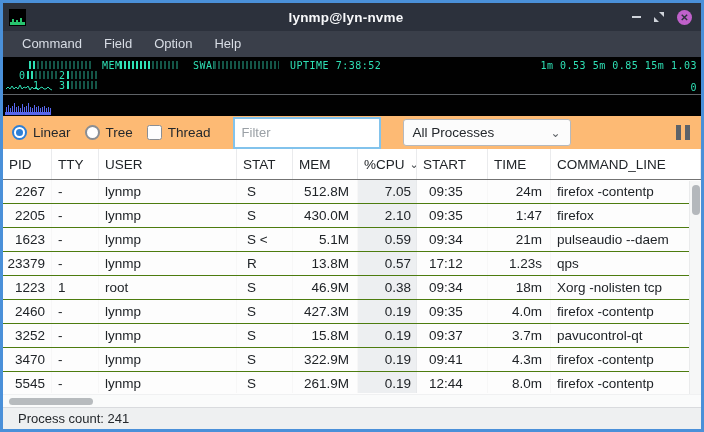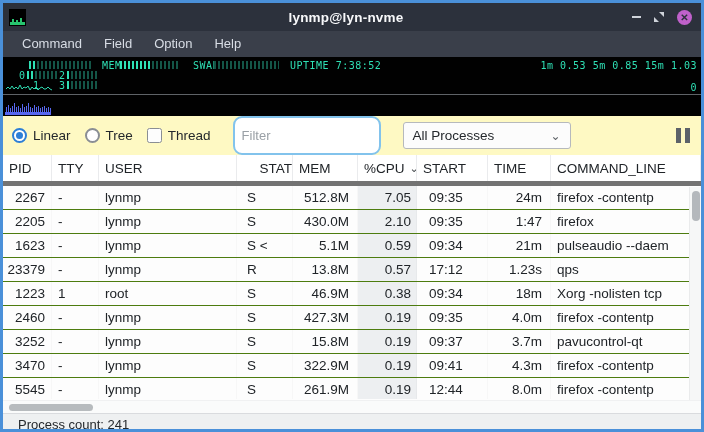--- a/index.html
+++ b/index.html
@@ -42,43 +42,43 @@
   .lp-zero { right:4px; bottom:1px; }
   .spark { position:absolute; left:3px; top:24px; }
 
   .hsep { flex:0 0 1px; background:#5f6367; }
 
   
   .graph { flex:0 0 21px; background:#010101; position:relative; }
   .histo { position:absolute; left:2px; bottom:1px; }
 
   
-  .controls { flex:0 0 33px; background:#fef9c3; display:flex; align-items:center; padding-left:9px; font-size:13.5px; color:#24282c; }
+  .controls { flex:0 0 33px; background:#fdba74; display:flex; align-items:center; padding-left:9px; font-size:13.5px; color:#24282c; }
   .radio { width:15px; height:15px; border-radius:50%; background:#fff; border:2px solid #8a8e94; position:relative; flex:0 0 15px; }
   .radio.sel { border-color:#2d7fd6; }
   .radio.sel::after { content:''; position:absolute; inset:2px; border-radius:50%; background:#2d7fd6; }
   .ctl-label { margin:0 14px 0 6px; }
   .checkbox { width:15px; height:15px; border:1px solid #8a8e94; border-radius:2.5px; background:#fdfdfd; flex:0 0 15px; }
-  .filter { margin-left:8px; width:148px; height:39px; border:2px solid #82c3ec; border-radius:9px; background:#fff; font-family:"Liberation Sans",sans-serif; font-size:13px; padding:0 7px; color:#24282c; outline:none; }
+  .filter { margin-left:8px; width:148px; height:32px; border:2px solid #82c3ec; border-radius:0; background:#fff; font-family:"Liberation Sans",sans-serif; font-size:13px; padding:0 7px; color:#24282c; outline:none; }
   .filter::placeholder { color:#9aa0a6; }
   .combo { margin-left:22px; width:168px; height:27px; background:#fcfcfc; border:1px solid #b6b9bd; border-radius:3px; display:flex; align-items:center; padding:0 9px; }
   .combo .chev { margin-left:auto; color:#5f6368; font-size:12px; }
   .pause { margin-left:auto; margin-right:11px; display:flex; gap:4px; }
   .pause i { display:block; width:5px; height:15px; background:#5c6269; }
 
   
   .tablewrap { flex:0 0 245px; position:relative; background:#fdfdfd; overflow:hidden; }
-  .thead { height:31px; display:flex; background:#ffffff; border-bottom:5px solid #737373; font-size:13.5px; color:#202428; }
+  .thead { height:31px; display:flex; background:#ffffff; border-bottom:1px solid #737373; font-size:13.5px; color:#202428; }
   .hcell { display:flex; align-items:center; padding-left:6px; border-right:1px solid #eaebed; white-space:nowrap; overflow:hidden; }
   .sortico { margin-left:5px; color:#44484c; font-size:11px; }
   .tbody { height:213px; overflow:hidden; }
   .trow { display:flex; height:24px; border-bottom:1px solid #4d7c0f; background:#fdfdfd; }
   .cell { line-height:24px; font-size:13.5px; color:#202428; white-space:nowrap; overflow:hidden; border-right:1px solid rgba(0,0,0,0.025); }
   .col0 { width:49px; }  .col1 { width:47px; } .col2 { width:138px; }
-  .col3 { width:56px;justify-content:flex-end; }  .col4 { width:65px; } .col5 { width:59px; }
+  .col3 { width:56px; }  .col4 { width:65px; } .col5 { width:59px; }
   .col6 { width:71px; }  .col7 { width:63px; } .col8 { flex:1; }
   .cell.col0 { text-align:right; padding-right:6px; }
   .cell.col1 { padding-left:6px; }
   .cell.col2 { padding-left:6px; }
   .cell.col3 { padding-left:10px; }
   .cell.col4 { text-align:right; padding-right:8px; }
   .cell.col5 { text-align:right; padding-right:5px; background:#edeff1; }
   .cell.col6 { text-align:center; padding-right:12px; }
   .cell.col7 { text-align:right; padding-right:8px; }
   .cell.col8 { padding-left:6px; }

